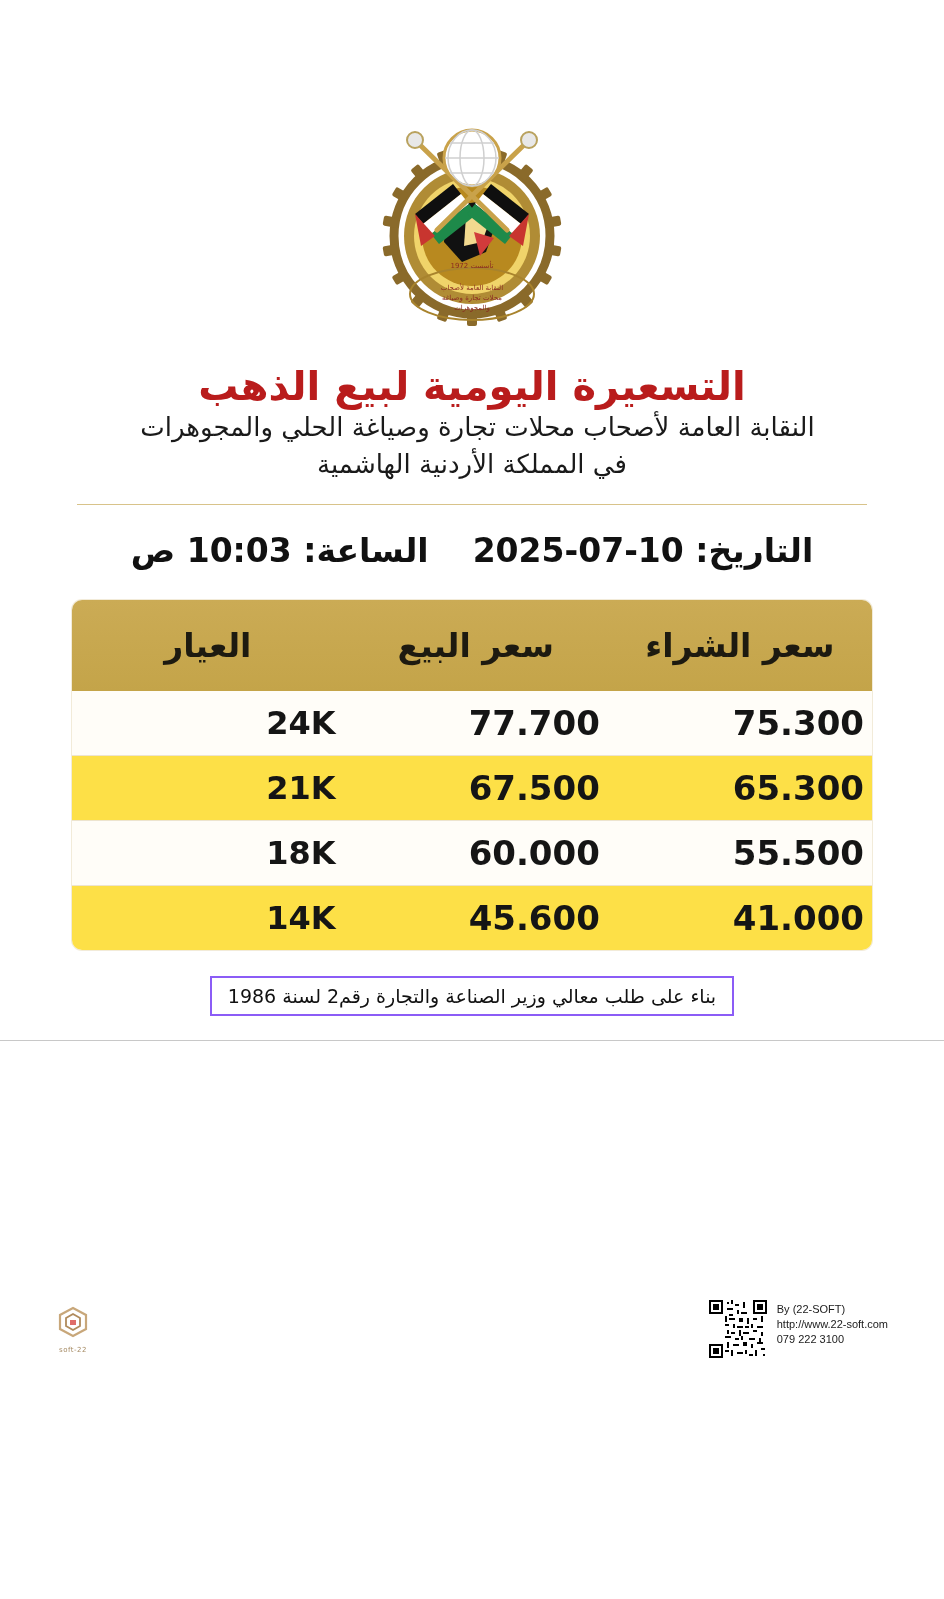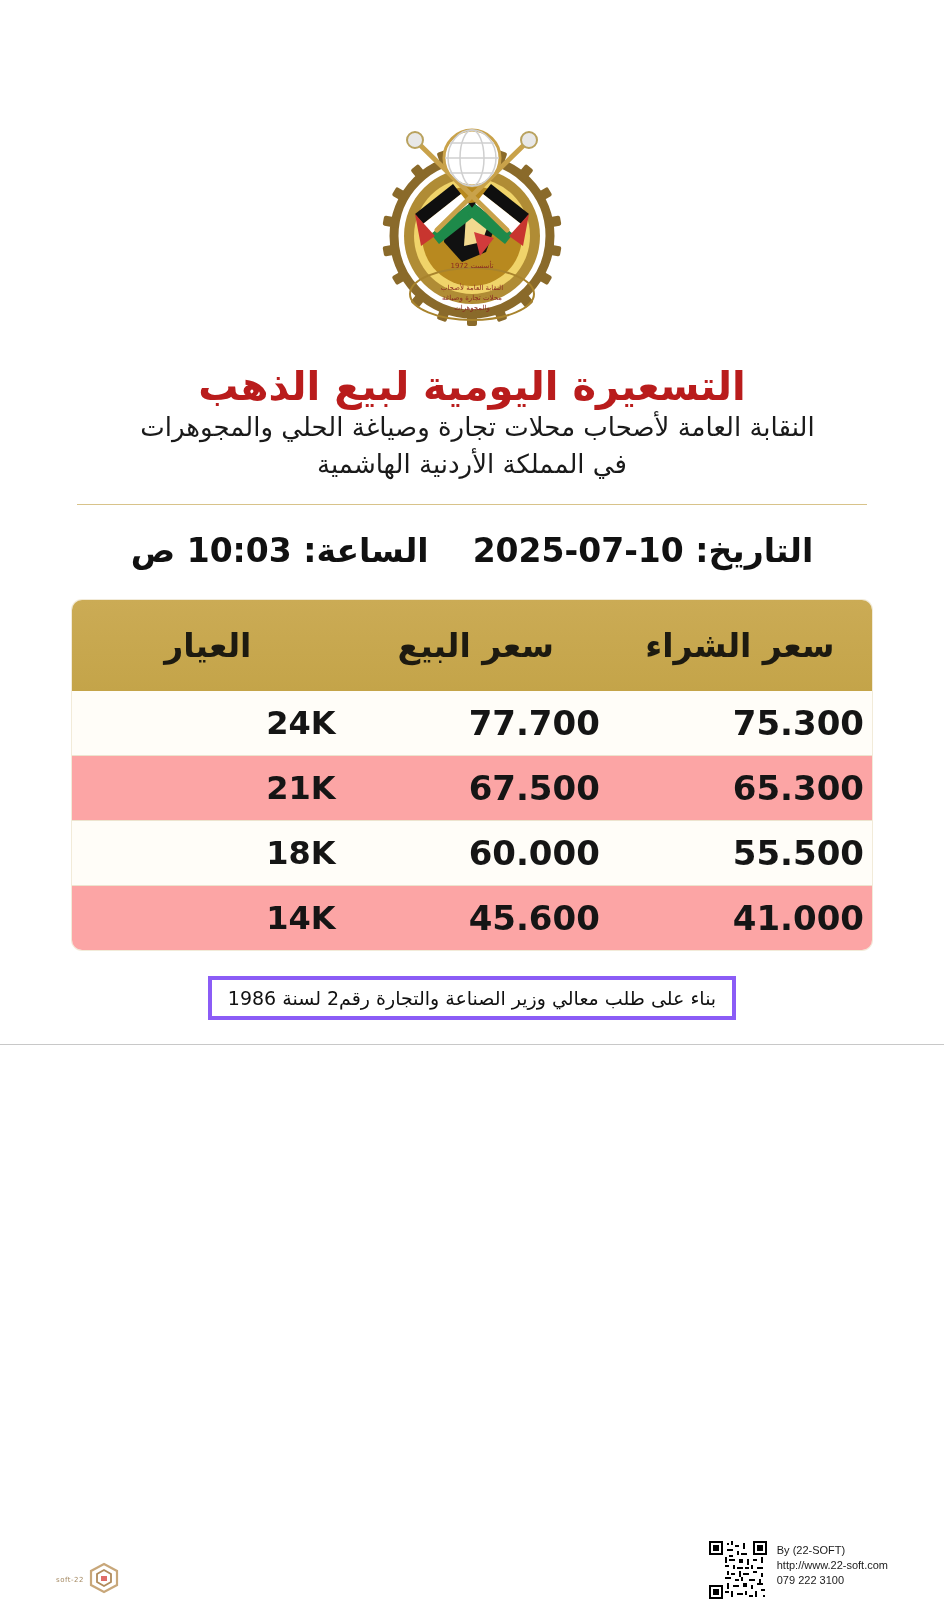--- a/index.html
+++ b/index.html
@@ -125,50 +125,50 @@
 
   tbody td {
     text-align: right;
     font-size: 34px;
     font-weight: bold;
     color: #151515;
     padding: 12px 8px;
     border-bottom: 1px solid #ede4cf;
   }
   tbody tr.odd  td { background: #fffdf8; }
-  tbody tr.even td { background: #fca5a5; }
+  tbody tr.even td { background: #fde047; }
   tbody tr:last-child td { border-bottom: none; }
   td.karat { font-size: 32px; }
 
   
   .note-wrap {
     display: flex;
     justify-content: center;
     margin-top: 26px;
   }
   .note {
-    border: 4px solid #8b5cf6;
+    border: 2px solid #8b5cf6;
     padding: 7px 16px;
     font-size: 19px;
     color: #111;
     background: #fff;
     white-space: nowrap;
   }
 
   
   .footer-sep {
     width: 944px;
     height: 1px;
     background: #c8c8c8;
     margin-top: 24px;
   }
   .footer {
     flex: 1;
     display: flex;
-    align-items: flex-end;
+    align-items: center;
     justify-content: space-between;
     padding: 18px 56px 0 56px;
     direction: rtl;
   }
   .footer-left {
     display: flex;
     align-items: flex-start;
     gap: 10px;
     direction: ltr;
   }
@@ -181,20 +181,21 @@
     font-family: "Liberation Sans", sans-serif;
     font-size: 11px;
     line-height: 1.35;
     color: #1a1a1a;
     text-align: left;
     direction: ltr;
     padding-top: 2px;
   }
   .brand-logo {
     display: flex;
+    flex-direction: column;
     align-items: center;
     gap: 3px;
   }
   .brand-caption {
     font-size: 7px;
     color: #a58a63;
     letter-spacing: 0.5px;
   }
 </style>
 </head>

